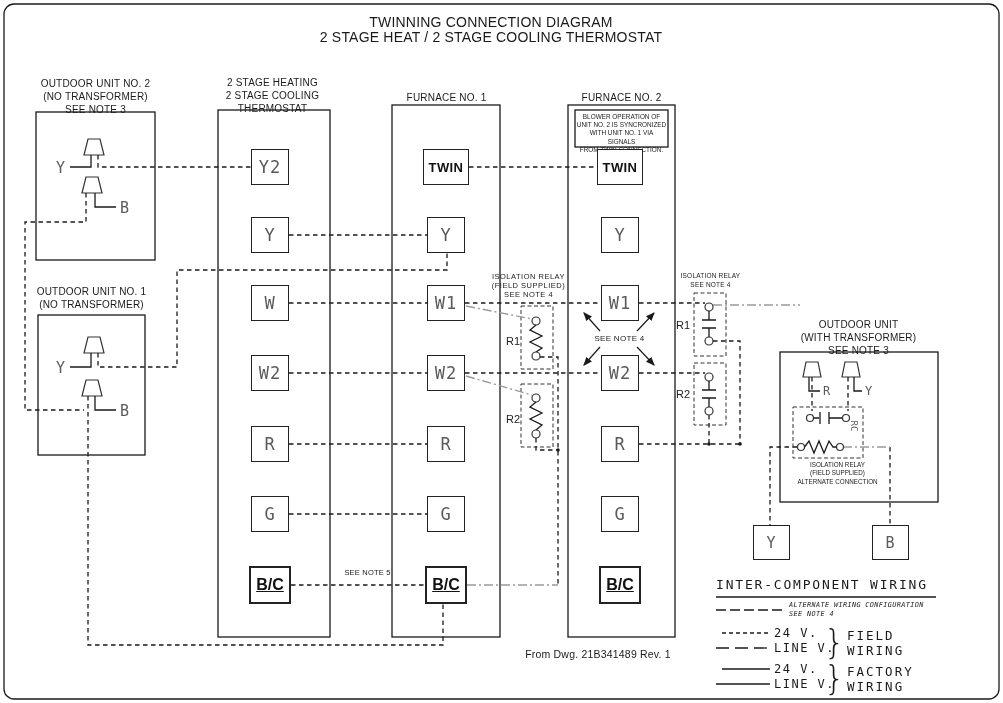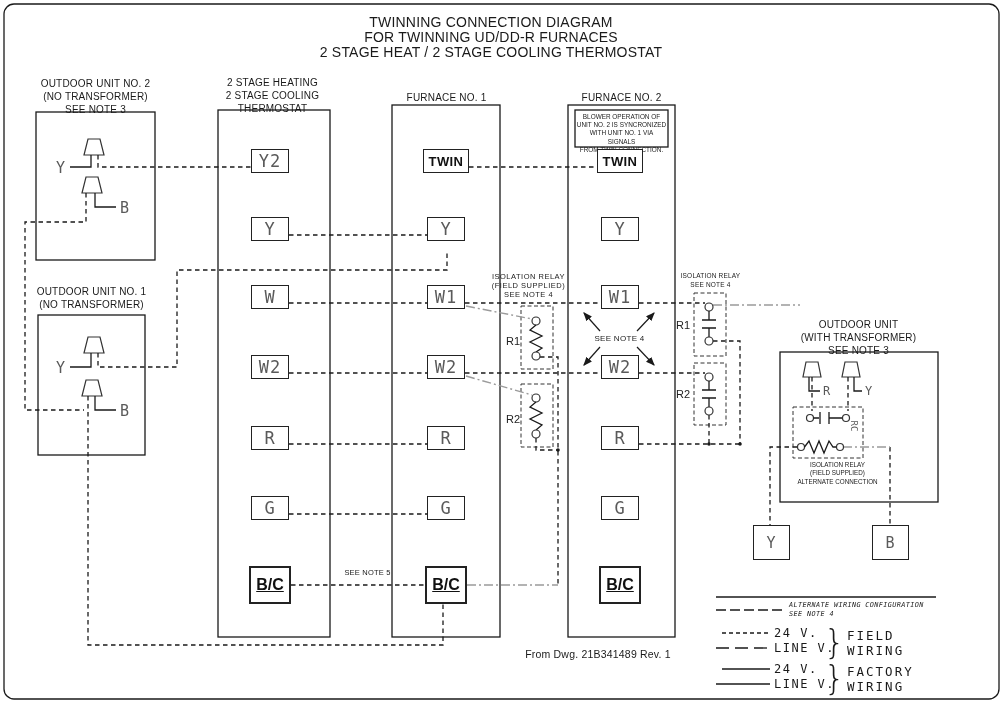--- a/index.html
+++ b/index.html
@@ -3,21 +3,21 @@
 <meta charset="utf-8">
 <style>
   html,body{margin:0;padding:0;background:#fff;}
   #page{position:relative;width:1003px;height:703px;background:#fff;overflow:hidden;
         font-family:"Liberation Sans",sans-serif;}
   #wires{position:absolute;left:0;top:0;z-index:0;}
   .lbl{position:absolute;z-index:2;font-family:"Liberation Sans",sans-serif;color:#1a1a1a;
        text-align:center;font-size:10px;line-height:13px;letter-spacing:.2px;}
   .one{line-height:11px;}
   .tiny{font-size:6.4px;line-height:8.2px;letter-spacing:0;}
-  .term{position:absolute;z-index:3;width:38px;height:24px;border:1.3px solid #222;background:#fff;
+  .term{position:absolute;z-index:3;width:38px;height:36px;border:1.3px solid #222;background:#fff;
         display:flex;align-items:center;justify-content:center;box-sizing:border-box;
         font-family:"DejaVu Sans Mono",monospace;font-size:17px;color:#5a5a5a;letter-spacing:1px;}
   .term.bc{width:42px;height:38px;border-width:2px;font-family:"Liberation Sans",sans-serif;
         font-weight:bold;font-size:16px;color:#111;letter-spacing:0;text-decoration:underline;}
   .term.twin{width:46px;font-family:"Liberation Sans",sans-serif;font-size:13px;font-weight:bold;
         color:#111;letter-spacing:.4px;}
   .term.small{width:37px;height:35px;font-size:15px;}
   .tl{position:absolute;z-index:2;font-family:"DejaVu Sans Mono",monospace;font-size:15px;color:#5a5a5a;}
   .legrow{position:absolute;z-index:2;font-family:"DejaVu Sans Mono",monospace;color:#1a1a1a;}
   .brace{position:absolute;z-index:2;font-family:"DejaVu Sans",sans-serif;font-size:33px;
@@ -164,21 +164,20 @@
       <line x1="716" y1="610" x2="786" y2="610" class="s" stroke-width="1.5" stroke-dasharray="10,4"></line>
       <line x1="722" y1="633" x2="770" y2="633" class="s" stroke-width="1.2" stroke-dasharray="4,3"></line>
       <line x1="716" y1="648" x2="770" y2="648" class="s" stroke-width="2.8" stroke-dasharray="13,6"></line>
       <line x1="722" y1="669" x2="770" y2="669" class="s" stroke-width="1"></line>
       <line x1="716" y1="684" x2="770" y2="684" class="s" stroke-width="2.8"></line>
     </g>
   </svg>
 
   <div class="lbl" style="left:251px;top:15px;width:480px;font-size:14px;line-height:15.2px;">
     <div>TWINNING CONNECTION DIAGRAM</div>
-    <div>FOR TWINNING UD/DD-R FURNACES</div>
     <div>2 STAGE HEAT / 2 STAGE COOLING THERMOSTAT</div>
   </div>
 
   <div class="lbl" style="left:18px;top:77px;width:155px;">
     <div>OUTDOOR UNIT NO. 2</div>
     <div>(NO TRANSFORMER)</div>
     <div>SEE NOTE 3</div>
   </div>
   <div class="tl" style="left:56px;top:159px;">Y</div>
   <div class="tl" style="left:120px;top:199px;">B</div>
@@ -257,20 +256,21 @@
     <div>(FIELD SUPPLIED)</div>
     <div>ALTERNATE CONNECTION</div>
   </div>
   <div class="term small" style="left:753px;top:525px;">Y</div>
   <div class="term small" style="left:872px;top:525px;">B</div>
 
   <div class="lbl one" style="left:330px;top:567px;width:75px;font-size:7.5px;">SEE NOTE 5</div>
 
   <div class="lbl one" style="left:508px;top:649px;width:180px;font-size:10.5px;">From Dwg. 21B341489 Rev. 1</div>
 
+  <div class="legrow" style="left:716px;top:577px;font-size:13px;letter-spacing:1.8px;">INTER-COMPONENT WIRING</div>
   <div class="legrow" style="left:789px;top:601px;font-size:6.8px;font-style:italic;letter-spacing:.4px;">ALTERNATE WIRING CONFIGURATION</div>
   <div class="legrow" style="left:789px;top:610px;font-size:6.8px;font-style:italic;letter-spacing:.4px;">SEE NOTE 4</div>
   <div class="legrow" style="left:774px;top:626px;font-size:12px;letter-spacing:1.5px;">24 V.</div>
   <div class="legrow" style="left:774px;top:641px;font-size:12px;letter-spacing:1.5px;">LINE V.</div>
   <div class="brace" style="left:824px;top:623px;">}</div>
   <div class="legrow" style="left:847px;top:628px;font-size:12.5px;letter-spacing:2px;">FIELD</div>
   <div class="legrow" style="left:847px;top:643px;font-size:12.5px;letter-spacing:2px;">WIRING</div>
   <div class="legrow" style="left:774px;top:662px;font-size:12px;letter-spacing:1.5px;">24 V.</div>
   <div class="legrow" style="left:774px;top:677px;font-size:12px;letter-spacing:1.5px;">LINE V.</div>
   <div class="brace" style="left:824px;top:659px;">}</div>

